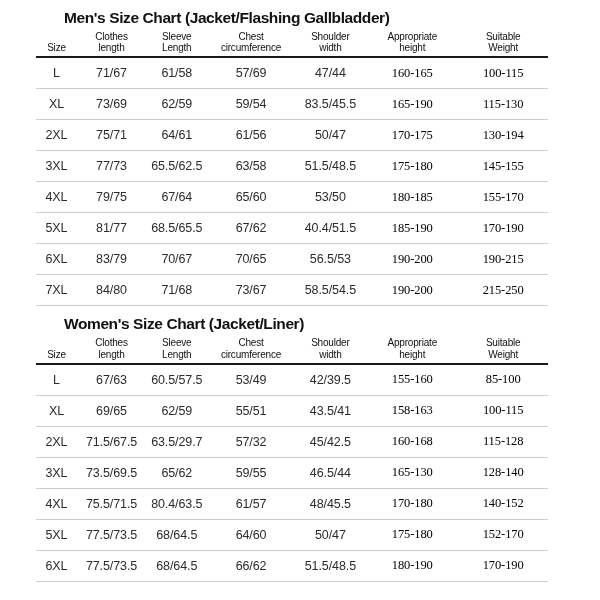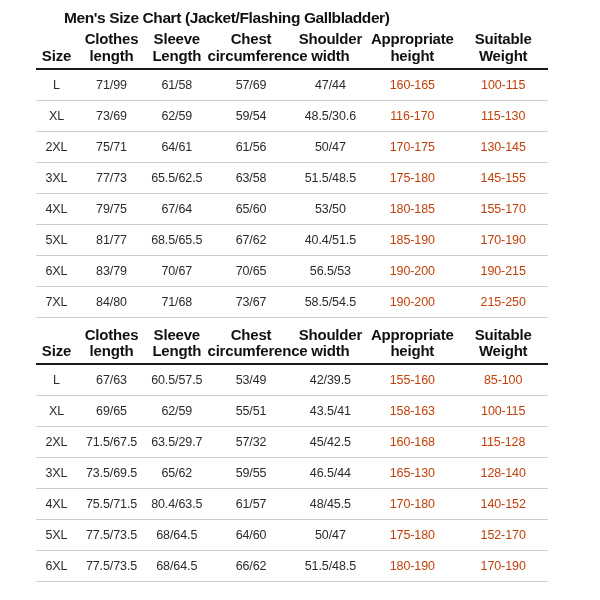--- a/index.html
+++ b/index.html
@@ -25,22 +25,22 @@
   }
   .size-table{width:518px;}
   .head-row{
     display:flex;
     align-items:flex-end;
     border-bottom:2px solid #1a1a1a;
     padding-bottom:3px;
     margin-left:6px;
   }
   .head-row .col{
-    font-weight:700;
-    font-size:15px;
+    font-weight:400;
+    font-size:10px;
     line-height:1.12;
     letter-spacing:-0.2px;
     color:#111;
     white-space:pre-line;
   }
   .t-body .t-row{
     display:flex;
     align-items:center;
     height:30px;
     border-bottom:1px solid #cfcccc;
@@ -55,21 +55,21 @@
   .c2{width:12%;}
   .c3{width:17%;}
   .c4{width:14%;}
   .c5{width:18%;}
   .c6{width:17.5%;}
   .t-body .col{
     font-size:12.5px;
     color:#2b2b2b;
     letter-spacing:-0.1px;
   }
-  .t-body .col.red{color:#c2410c;}
+  .t-body .col.red{color:#000000;font-family:Liberation Serif, serif;}
   .table-gap{height:9px;}
 </style>
 </head>
 <body>
 
 <div class="sheet">
 
   <section class="size-table">
     <h1 class="chart-title">Men's Size Chart (Jacket/Flashing Gallbladder)</h1>
     <div class="head-row">
@@ -83,44 +83,44 @@
         <span class="col c4">Shoulder
 width</span>
         <span class="col c5">Appropriate
 height</span>
         <span class="col c6">Suitable
 Weight</span>
       </div>
     <div class="t-body">
         <div class="t-row">
           <span class="col c0">L</span>
-          <span class="col c1">71/99</span>
+          <span class="col c1">71/67</span>
           <span class="col c2">61/58</span>
           <span class="col c3">57/69</span>
           <span class="col c4">47/44</span>
           <span class="col c5 red">160-165</span>
           <span class="col c6 red">100-115</span>
         </div>
         <div class="t-row">
           <span class="col c0">XL</span>
           <span class="col c1">73/69</span>
           <span class="col c2">62/59</span>
           <span class="col c3">59/54</span>
-          <span class="col c4">48.5/30.6</span>
-          <span class="col c5 red">116-170</span>
+          <span class="col c4">83.5/45.5</span>
+          <span class="col c5 red">165-190</span>
           <span class="col c6 red">115-130</span>
         </div>
         <div class="t-row">
           <span class="col c0">2XL</span>
           <span class="col c1">75/71</span>
           <span class="col c2">64/61</span>
           <span class="col c3">61/56</span>
           <span class="col c4">50/47</span>
           <span class="col c5 red">170-175</span>
-          <span class="col c6 red">130-145</span>
+          <span class="col c6 red">130-194</span>
         </div>
         <div class="t-row">
           <span class="col c0">3XL</span>
           <span class="col c1">77/73</span>
           <span class="col c2">65.5/62.5</span>
           <span class="col c3">63/58</span>
           <span class="col c4">51.5/48.5</span>
           <span class="col c5 red">175-180</span>
           <span class="col c6 red">145-155</span>
         </div>
@@ -159,20 +159,21 @@
           <span class="col c4">58.5/54.5</span>
           <span class="col c5 red">190-200</span>
           <span class="col c6 red">215-250</span>
         </div>
       </div>
   </section>
 
   <div class="table-gap"></div>
 
   <section class="size-table">
+    <h1 class="chart-title">Women's Size Chart (Jacket/Liner)</h1>
     <div class="head-row">
         <span class="col c0">Size</span>
         <span class="col c1">Clothes
 length</span>
         <span class="col c2">Sleeve
 Length</span>
         <span class="col c3">Chest
 circumference</span>
         <span class="col c4">Shoulder
 width</span>

